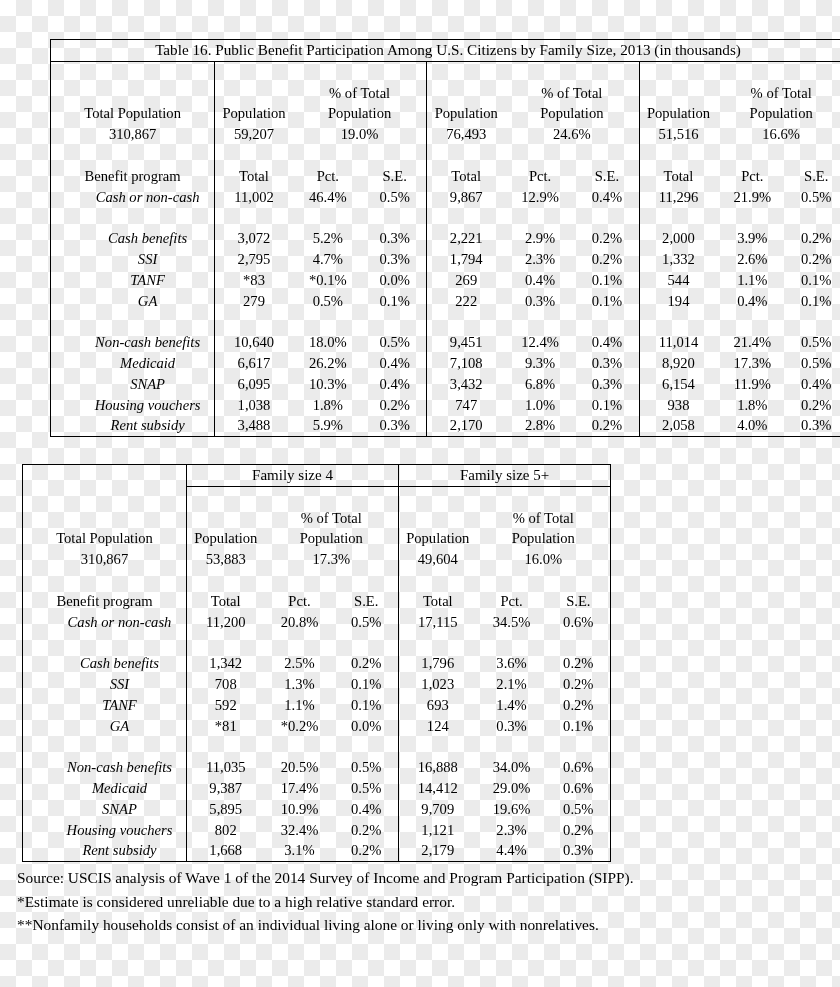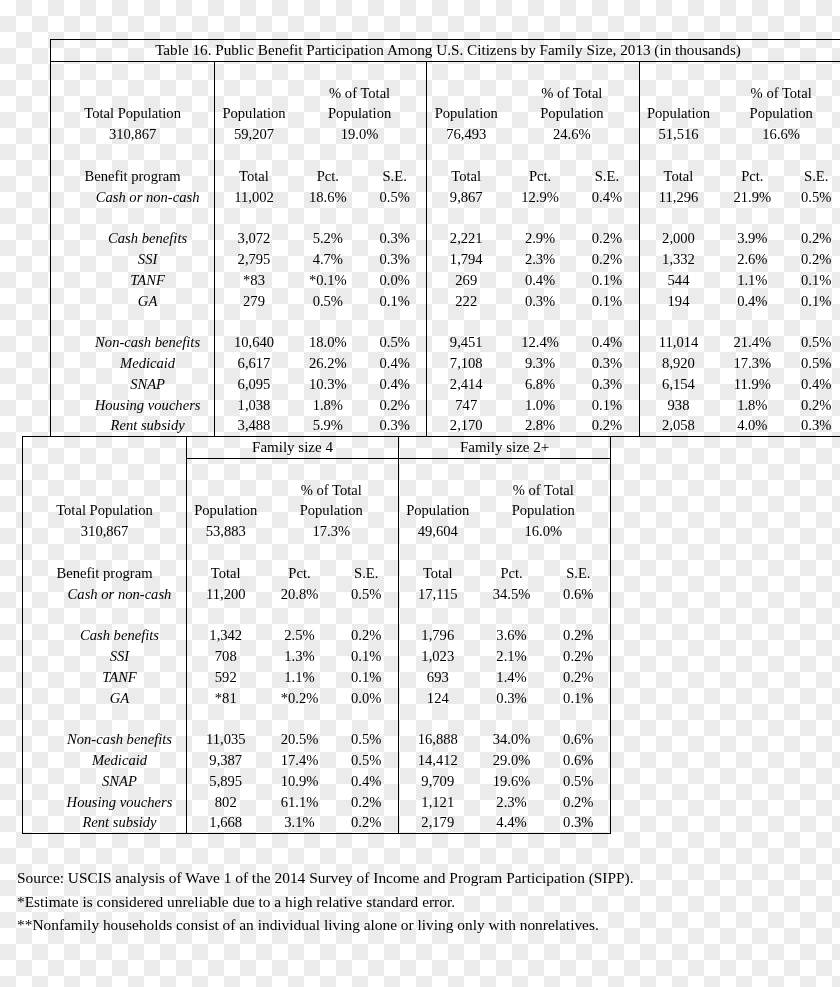--- a/index.html
+++ b/index.html
@@ -23,21 +23,21 @@
   #page{position:absolute;inset:0;}
 
   .tbl{
     position:absolute;
     border-collapse:collapse;
     table-layout:fixed;
     font-size:14.6px;
     line-height:20.8px;
   }
   #table-top{left:22px;top:39px;width:796px;margin-left:28px;}
-  #table-bottom{left:22px;top:436px;width:589px;}
+  #table-bottom{left:22px;top:464px;width:589px;}
 
   .tbl td,.tbl th{
     padding:0;
     margin:0;
     font-weight:normal;
     text-align:center;
     vertical-align:middle;
     height:20.8px;
     white-space:nowrap;
   }
@@ -178,21 +178,21 @@
         <td class="vsep hd">Total</td>
         <td class="hd">Pct.</td>
         <td class="hd">S.E.</td>
       </tr>
 
       </tbody>
       <tbody id="top-body">
         <tr>
           <td class="rowlabel lvl1">Cash or non-cash</td>
           <td class="num vsep">11,002</td>
-          <td class="num">18.6%</td>
+          <td class="num">46.4%</td>
           <td class="num">0.5%</td>
           <td class="num vsep">9,867</td>
           <td class="num">12.9%</td>
           <td class="num">0.4%</td>
           <td class="num vsep">11,296</td>
           <td class="num">21.9%</td>
           <td class="num">0.5%</td>
         </tr>
         <tr class="spacer">
           <td></td>
@@ -288,21 +288,21 @@
           <td class="num">0.3%</td>
           <td class="num vsep">8,920</td>
           <td class="num">17.3%</td>
           <td class="num">0.5%</td>
         </tr>
         <tr>
           <td class="rowlabel lvl2">SNAP</td>
           <td class="num vsep">6,095</td>
           <td class="num">10.3%</td>
           <td class="num">0.4%</td>
-          <td class="num vsep">2,414</td>
+          <td class="num vsep">3,432</td>
           <td class="num">6.8%</td>
           <td class="num">0.3%</td>
           <td class="num vsep">6,154</td>
           <td class="num">11.9%</td>
           <td class="num">0.4%</td>
         </tr>
         <tr>
           <td class="rowlabel lvl2">Housing vouchers</td>
           <td class="num vsep">1,038</td>
           <td class="num">1.8%</td>
@@ -337,21 +337,21 @@
         <col style="width:70px">
         <col style="width:64px">
       <col style="width:78px">
         <col style="width:70px">
         <col style="width:64px">
     </colgroup>
     <tbody>
       <tr>
         <td class="grp-blank"></td>
         <td class="grp" colspan="3">Family size 4</td>
-        <td class="grp" colspan="3">Family size 2+</td>
+        <td class="grp" colspan="3">Family size 5+</td>
       </tr>
 
       <tr class="spacer-sm">
         <td></td>
         <td class="vsep"></td>
           <td></td>
           <td></td>
         <td class="vsep"></td>
           <td></td>
           <td></td>
@@ -489,21 +489,21 @@
           <td class="num vsep">5,895</td>
           <td class="num">10.9%</td>
           <td class="num">0.4%</td>
           <td class="num vsep">9,709</td>
           <td class="num">19.6%</td>
           <td class="num">0.5%</td>
         </tr>
         <tr>
           <td class="rowlabel lvl2">Housing vouchers</td>
           <td class="num vsep">802</td>
-          <td class="num">61.1%</td>
+          <td class="num">32.4%</td>
           <td class="num">0.2%</td>
           <td class="num vsep">1,121</td>
           <td class="num">2.3%</td>
           <td class="num">0.2%</td>
         </tr>
         <tr>
           <td class="rowlabel lvl2 ">Rent subsidy</td>
           <td class="num vsep">1,668</td>
           <td class="num">3.1%</td>
           <td class="num">0.2%</td>

